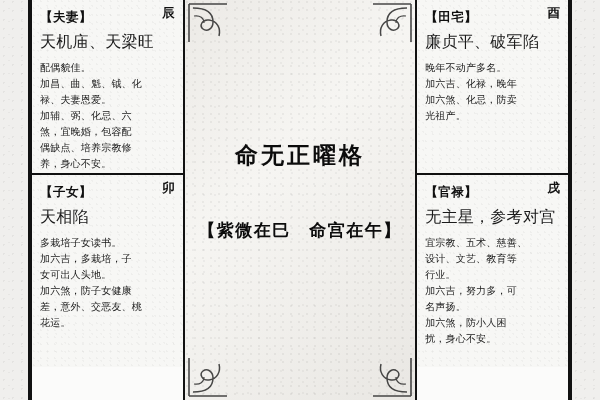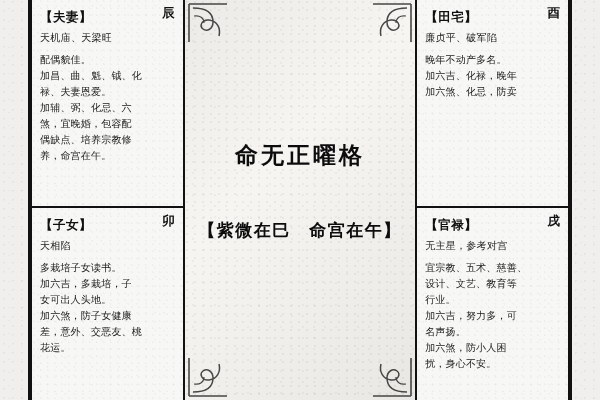--- a/index.html
+++ b/index.html
@@ -47,21 +47,21 @@
       #f7f7f5;
     background-size: 7px 7px, 9px 9px, auto;
     padding: 6px 8px 4px 8px;
     overflow: hidden;
   }
 
   .col-left  { width: 152px; border-right: 2px solid #111; display: flex; flex-direction: column; }
   .col-mid   { width: 232px; display: flex; flex-direction: column; }
   .col-right { width: 152px; border-left: 2px solid #111; display: flex; flex-direction: column; }
 
-  .cell-top    { height: 208px; border-bottom: 2px solid #111; }
+  .cell-top    { height: 175px; border-bottom: 2px solid #111; }
   .cell-bottom { height: 192px; }
 
   
   .palace-name {
     font-family: "DejaVu Sans", sans-serif;
     font-size: 12.5px;
     font-weight: bold;
     color: #101010;
     letter-spacing: 0.5px;
     line-height: 1.1;
@@ -70,21 +70,21 @@
   .branch {
     position: absolute;
     top: 5px;
     right: 8px;
     font-size: 12.5px;
     font-weight: bold;
     color: #101010;
   }
   .stars {
     margin-top: 6px;
-    font-size: 10px;
+    font-size: 16px;
     color: #1b1b1b;
     line-height: 1.35;
     letter-spacing: 0.3px;
   }
   .body-text {
     margin-top: 7px;
     font-size: 10px;
     color: #1b1b1b;
     line-height: 1.5;
     letter-spacing: 0.2px;
@@ -166,21 +166,21 @@
         <span class="palace-name">【夫妻】</span>
         <span class="branch">辰</span>
         <div class="stars">天机庙、天梁旺</div>
         <div class="body-text">
           <p>配偶貌佳。</p>
           <p>加昌、曲、魁、钺、化</p>
           <p>禄、夫妻恩爱。</p>
           <p>加辅、弼、化忌、六</p>
           <p>煞，宜晚婚，包容配</p>
           <p>偶缺点、培养宗教修</p>
-          <p>养，命宫在午。</p>
+          <p>养，身心不安。</p>
         </div>
       </div>
 
       <div class="cell cell-bottom">
         <span class="palace-name">【子女】</span>
         <span class="branch">卯</span>
         <div class="stars">天相陷</div>
         <div class="body-text">
           <p>多栽培子女读书。</p>
           <p>加六吉，多栽培，子</p>
@@ -225,20 +225,21 @@
     <div class="col-right">
 
       <div class="cell cell-top">
         <span class="palace-name">【田宅】</span>
         <span class="branch">酉</span>
         <div class="stars">廉贞平、破军陷</div>
         <div class="body-text">
           <p>晚年不动产多名。</p>
           <p>加六吉、化禄，晚年</p>
           <p>加六煞、化忌，防卖</p>
+          <p>光祖产。</p>
         </div>
       </div>
 
       <div class="cell cell-bottom">
         <span class="palace-name">【官禄】</span>
         <span class="branch">戌</span>
         <div class="stars">无主星，参考对宫</div>
         <div class="body-text">
           <p>宜宗教、五术、慈善、</p>
           <p>设计、文艺、教育等</p>

